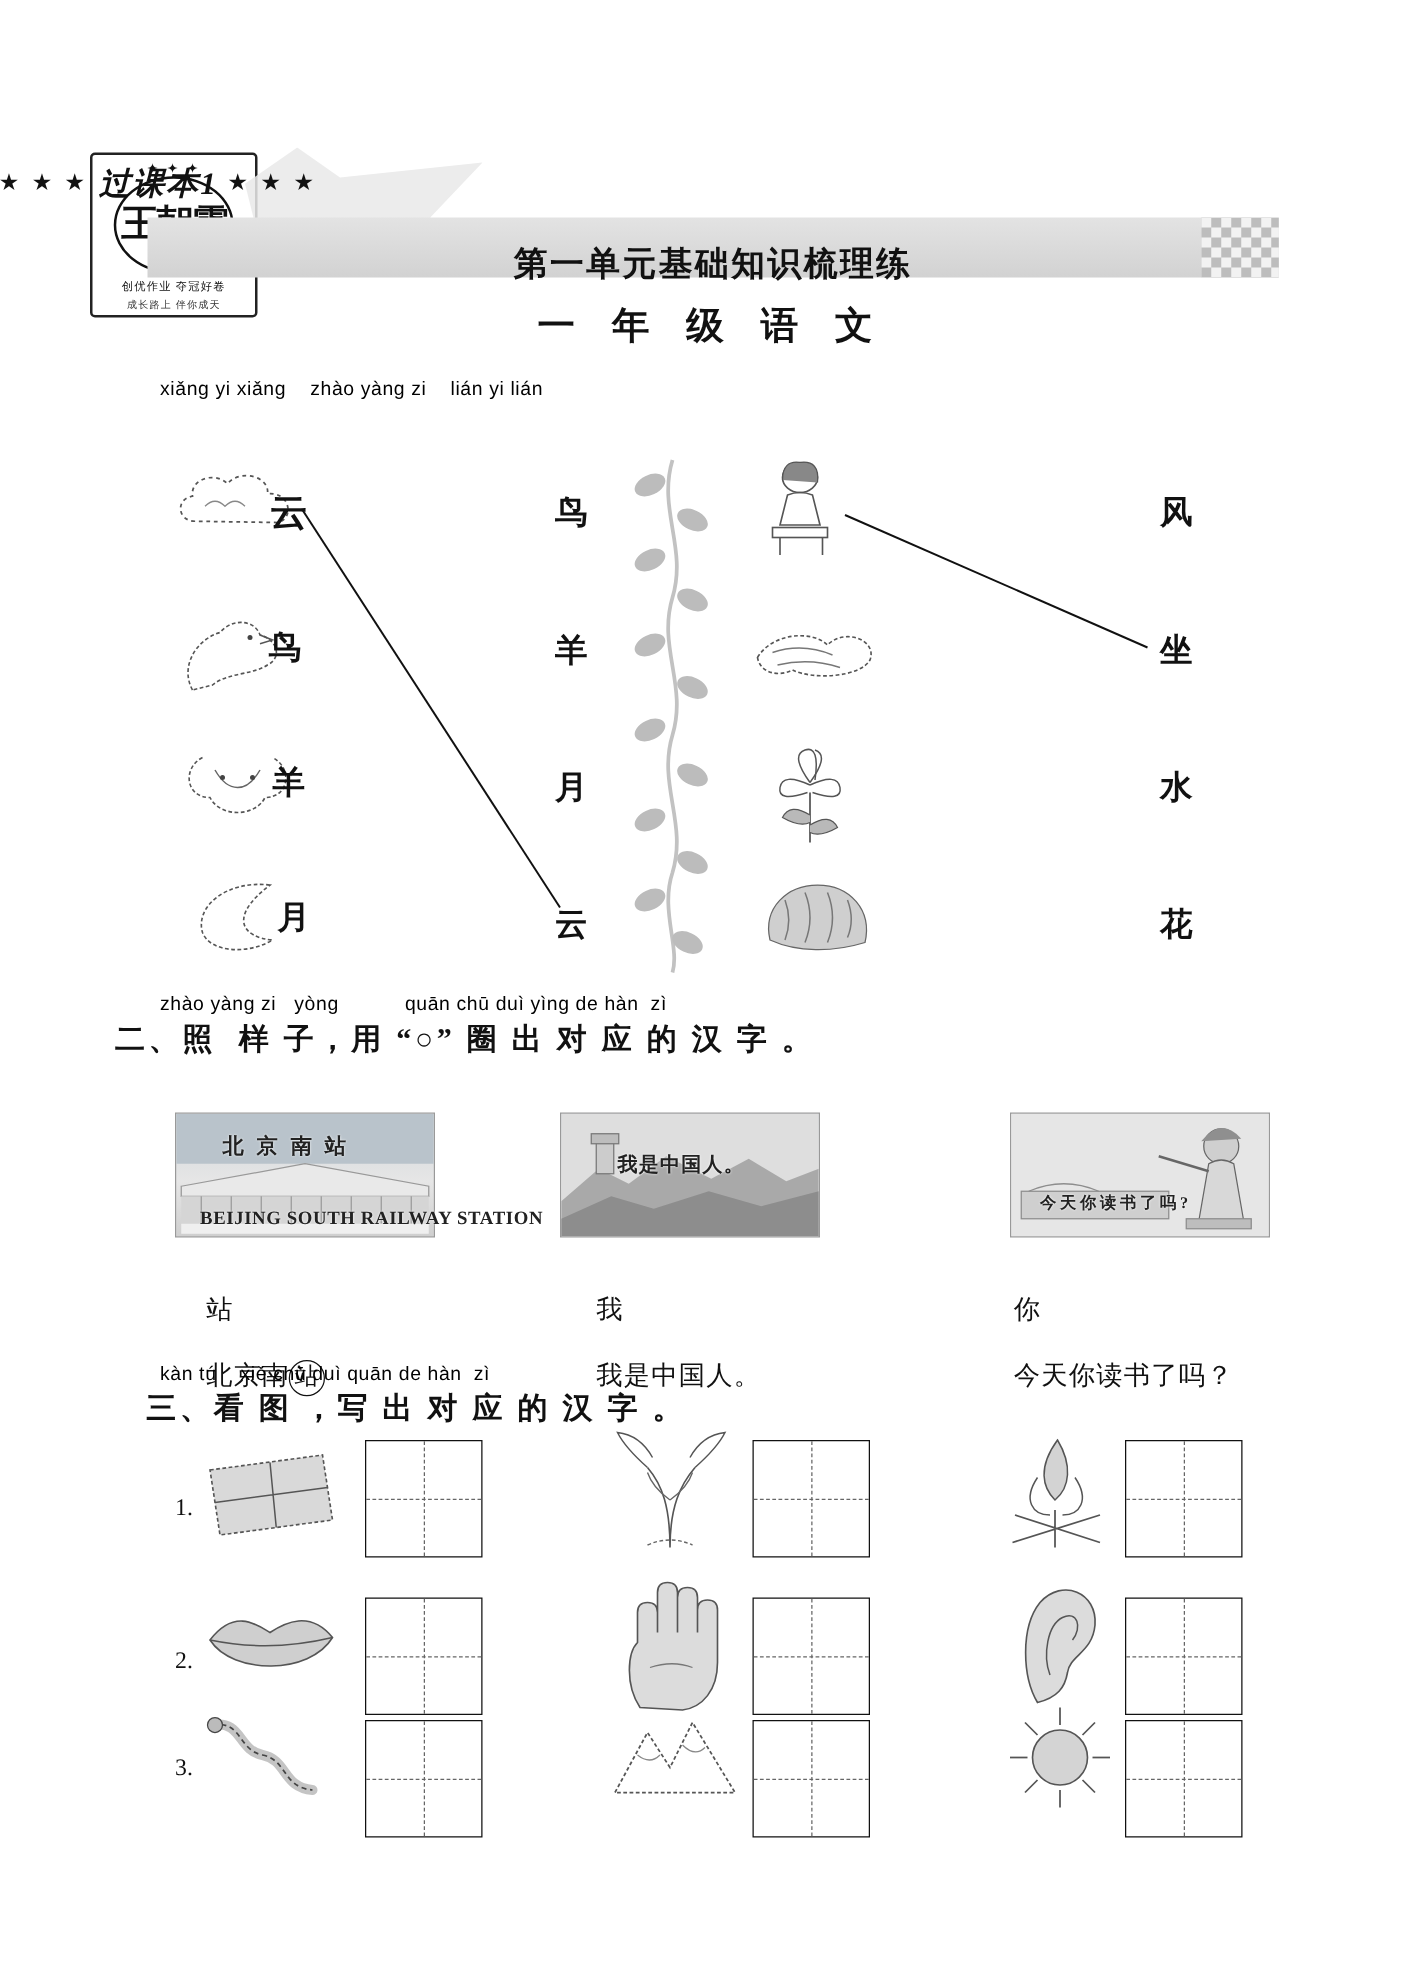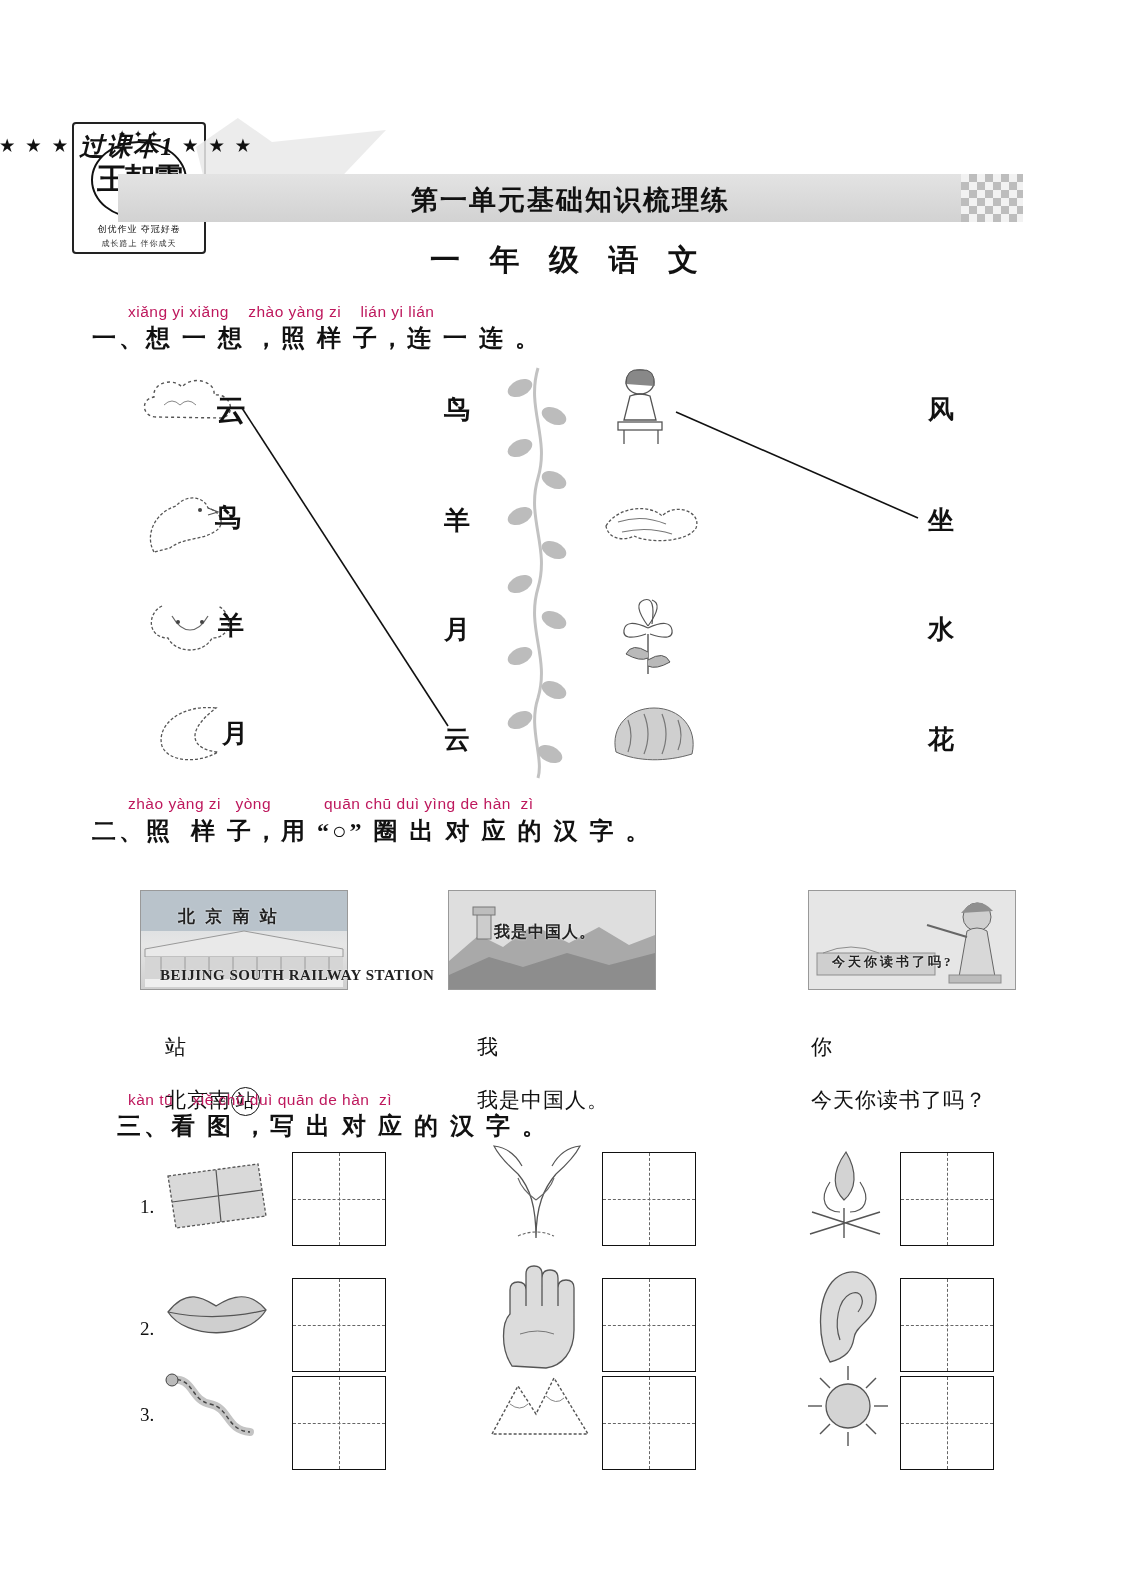--- a/index.html
+++ b/index.html
@@ -38,32 +38,32 @@
   .banner{
     position:absolute;left:118px;top:174px;width:905px;height:48px;
     background:linear-gradient(to bottom,#e3e3e3,#d2d2d2);
   }
   .banner-checks{
     position:absolute;right:0;top:0;width:62px;height:48px;
     background:
       repeating-conic-gradient(#bdbdbd 0% 25%, #f2f2f2 0% 50%) 0 0/16px 16px;
   }
   .banner-title{
-    position:absolute;left:118px;top:182px;width:905px;text-align:center;
+    position:absolute;left:118px;top:193px;width:905px;text-align:center;
     font-size:27px;font-weight:bold;letter-spacing:2px;
   }
   .grade{
     position:absolute;left:0;right:0;top:240px;text-align:center;
     font-size:30px;font-weight:bold;letter-spacing:11px;
   }
 
   
   .pinyin{
     position:absolute;font-family:"Liberation Sans","DejaVu Sans",sans-serif;
-    font-size:15.5px;letter-spacing:.5px;white-space:pre;color:#be185d;
+    font-size:15.5px;letter-spacing:.5px;white-space:pre;color:#000000;
   }
   .qhead{
     position:absolute;font-size:24px;font-weight:bold;letter-spacing:3px;white-space:pre;
   }
   .q1-char{
     position:absolute;font-size:26px;font-weight:bold;
   }
   .vine{
     position:absolute;left:508px;top:368px;width:60px;height:410px;
   }
@@ -125,21 +125,20 @@
     <span class="star">★ ★ ★</span>
   </div>
 
   <div class="banner">
     <div class="banner-checks"></div>
   </div>
   <div class="banner-title">第一单元基础知识梳理练</div>
   <div class="grade">一 年 级 语 文</div>
 
   <div class="pinyin" style="left:128px;top:303px;">xiǎng yi xiǎng    zhào yàng zi    lián yi lián</div>
-  <div class="qhead" style="left:92px;top:322px;">一、想 一 想 ，照 样 子，连 一 连 。</div>
 
   <div class="sketch" style="left:138px;top:375px;">
     <svg width="110" height="56" viewBox="0 0 110 56">
       <path d="M18 42 C4 42 2 24 16 22 C14 8 34 2 44 12 C54 0 78 6 76 20 C94 18 98 40 84 43 Z" fill="none" stroke="#555" stroke-width="1.4" stroke-dasharray="3 3"></path>
       <path d="M26 30 q8 -8 16 0 q8 -8 16 0" fill="none" stroke="#888" stroke-width="1"></path>
     </svg>
   </div>
   <div class="q1-char" style="left:216px;top:390px;font-size:30px;">云</div>
 
   <div class="sketch" style="left:142px;top:490px;">

